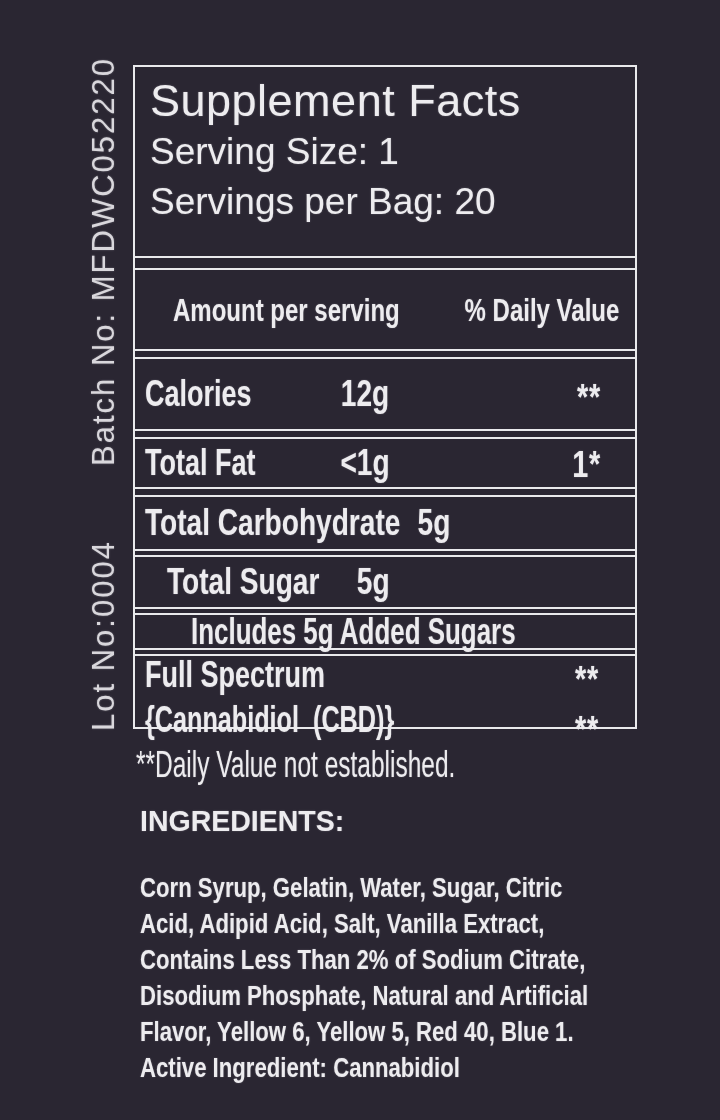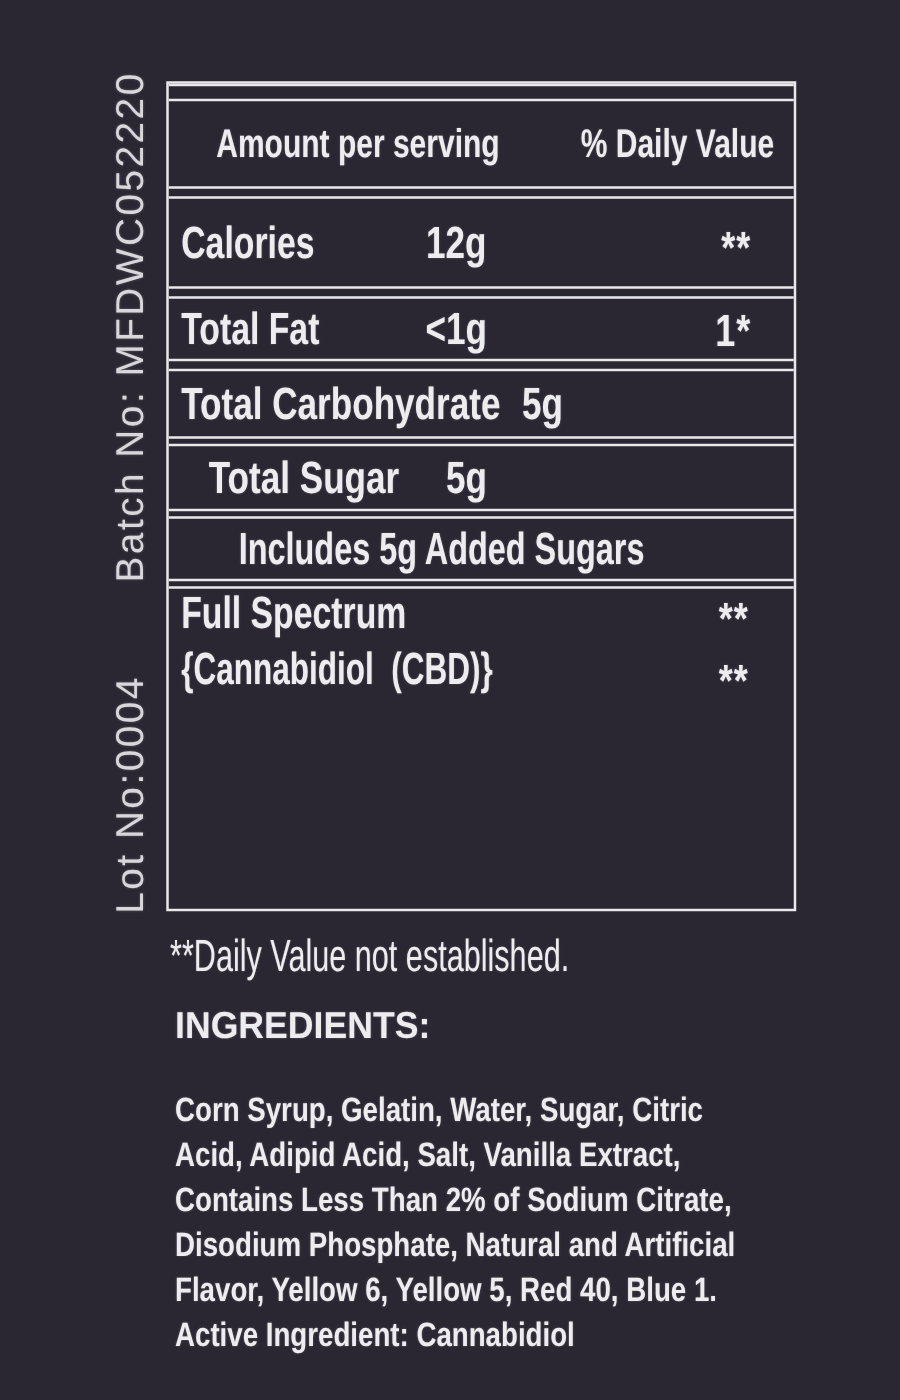--- a/index.html
+++ b/index.html
@@ -23,25 +23,25 @@
     box-sizing:border-box;border:2px solid var(--border,#e9e9ec);
     text-shadow:0 0 2px rgba(235,233,242,.3);
   }
   .sec{position:relative;}
   .sep{box-sizing:border-box;border-top:2px solid var(--border,#e9e9ec);border-bottom:2px solid var(--border,#e9e9ec);}
   .h14{height:14px}.h10{height:10px}.h8{height:8px}
   .header{height:181px;padding-left:15px;box-sizing:border-box;}
   .title{font-size:45px;line-height:52px;margin-top:8px;letter-spacing:.5px;font-weight:500;}
   .sline{font-size:37px;line-height:50px;}
   .cond{display:inline-block;white-space:pre;}
-  .colhead{height:68px;}
+  .colhead{height:79px;}
   .col-amount{position:absolute;left:38px;top:50%;transform:translateY(-50%) scaleX(.75);transform-origin:0 50%;font-weight:bold;font-size:32px;}
   .col-dv{position:absolute;right:16px;top:50%;transform:translateY(-50%) scaleX(.75);transform-origin:100% 50%;font-weight:bold;font-size:32px;}
   .row{font-weight:bold;font-size:36px;}
-  .r-cal{height:70px}.r-fat{height:48px}.r-carb{height:52px}.r-sugar{height:50px}.r-inc{height:48px}
+  .r-cal{height:70px}.r-fat{height:48px}.r-carb{height:52px}.r-sugar{height:50px}.r-inc{height:33px}
   .r-full{height:93px;font-weight:bold;font-size:36px;padding-left:29px;}
   .row .name{position:absolute;left:10px;top:50%;transform:translateY(-50%) scaleX(.75);transform-origin:0 50%;}
   .row .amt{position:absolute;left:46%;top:50%;transform:translate(-50%,-50%) scaleX(.78);}
   .row .dv{position:absolute;right:34px;top:55%;transform:translateY(-50%) scaleX(.8);transform-origin:100% 50%;letter-spacing:1px;}
   .pair{position:absolute;top:50%;transform:translateY(-50%) scaleX(.78);transform-origin:0 50%;display:flex;gap:22px;white-space:pre;}
   .r-carb .pair{left:10px;}
   .r-sugar .pair{left:32px;gap:48px;}
   .r-inc .name{left:56px;transform:translateY(-50%) scaleX(.72);}
   .fs1{position:absolute;left:10px;top:19px;transform:translateY(-50%) scaleX(.75);transform-origin:0 50%;}
   .fs2{position:absolute;left:10px;top:64px;transform:translateY(-50%) scaleX(.70);transform-origin:0 50%;}
@@ -55,20 +55,25 @@
 </head>
 <body>
 
 <div class="screen">
 
   <div class="vtext batch">Batch No: MFDWC052220</div>
   <div class="vtext lot">Lot No:0004</div>
 
   <div class="panel">
 
+    <div class="sec header">
+      <div class="title">Supplement Facts</div>
+      <div class="sline">Serving Size: 1</div>
+      <div class="sline">Servings per Bag: 20</div>
+    </div>
 
     <div class="sep h14"></div>
 
     <div class="sec colhead">
       <span class="cond col-amount">Amount per serving</span>
       <span class="cond col-dv">% Daily Value</span>
     </div>
 
     <div class="sep h10"></div>
 

